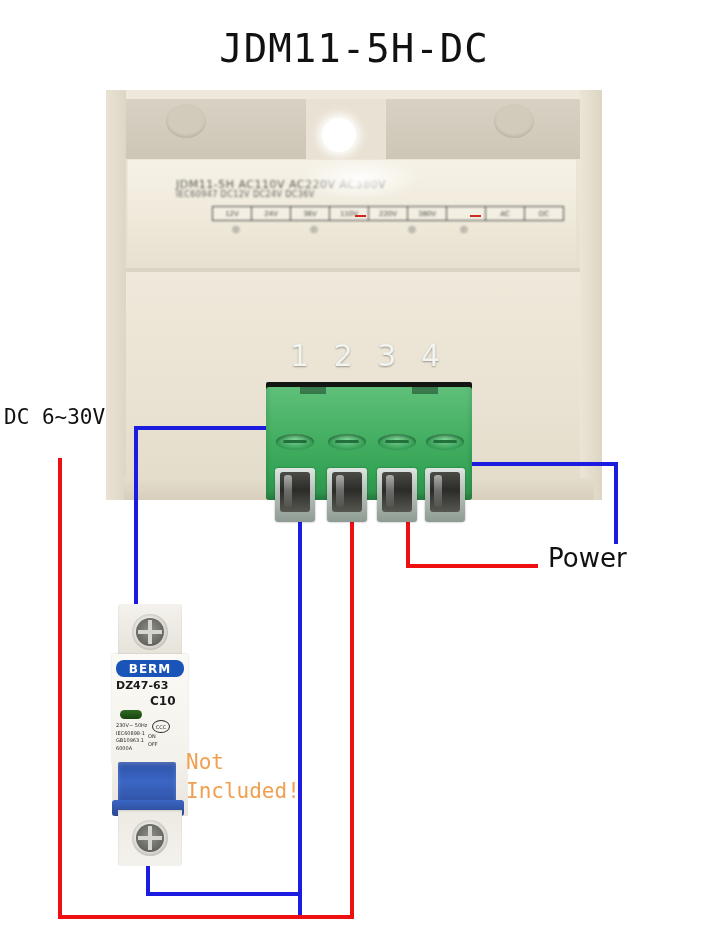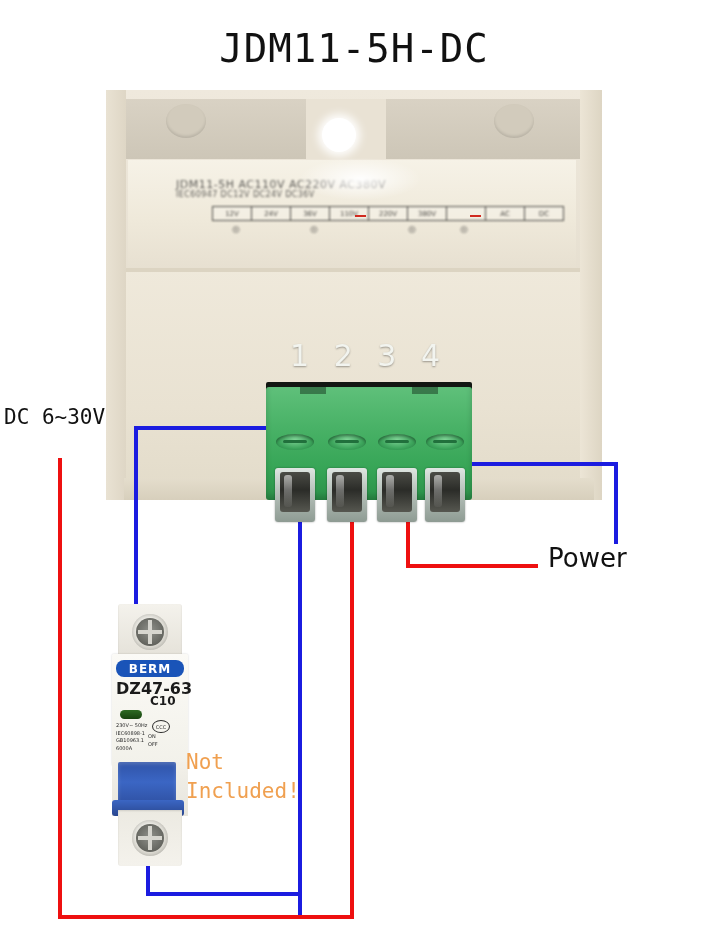--- a/index.html
+++ b/index.html
@@ -122,21 +122,21 @@
   .cb-screw .cross::before{left:12px;top:2px;width:4px;height:24px;}
   .cb-screw .cross::after{left:2px;top:12px;width:24px;height:4px;}
   .cb-main{position:absolute;left:8px;top:50px;width:76px;height:112px;
            background:linear-gradient(180deg,#fbfaf6 0%,#f2f1ea 100%);
            border-radius:2px;box-shadow:0 0 2px rgba(0,0,0,.2);}
   .cb-brand{position:absolute;left:12px;top:56px;width:68px;height:17px;
             background:#1a54b8;border-radius:8px;
             display:flex;align-items:center;justify-content:center;
             color:#fff;font-size:12px;letter-spacing:1px;font-weight:bold;
             font-family:"DejaVu Sans","Liberation Sans",sans-serif;}
-  .cb-model{position:absolute;left:12px;top:75px;font-size:16px;color:#1b1b1b;font-weight:bold;
+  .cb-model{position:absolute;left:12px;top:75px;font-size:11px;color:#1b1b1b;font-weight:bold;
             font-family:"DejaVu Sans","Liberation Sans",sans-serif;}
   .cb-rating{position:absolute;left:46px;top:90px;font-size:12px;color:#1b1b1b;font-weight:bold;
              font-family:"DejaVu Sans","Liberation Sans",sans-serif;}
   .cb-led{position:absolute;left:16px;top:106px;width:22px;height:9px;border-radius:5px;
           background:linear-gradient(180deg,#2e6b23 0%,#17430f 100%);}
   .cb-fine{position:absolute;left:12px;top:118px;font-size:5px;line-height:7.5px;color:#2a2a2a;
            font-family:"DejaVu Sans","Liberation Sans",sans-serif;}
   .cb-cert{position:absolute;left:48px;top:116px;width:16px;height:11px;border-radius:50%;
            border:1px solid #2a2a2a;font-size:5px;color:#2a2a2a;
            display:flex;align-items:center;justify-content:center;

